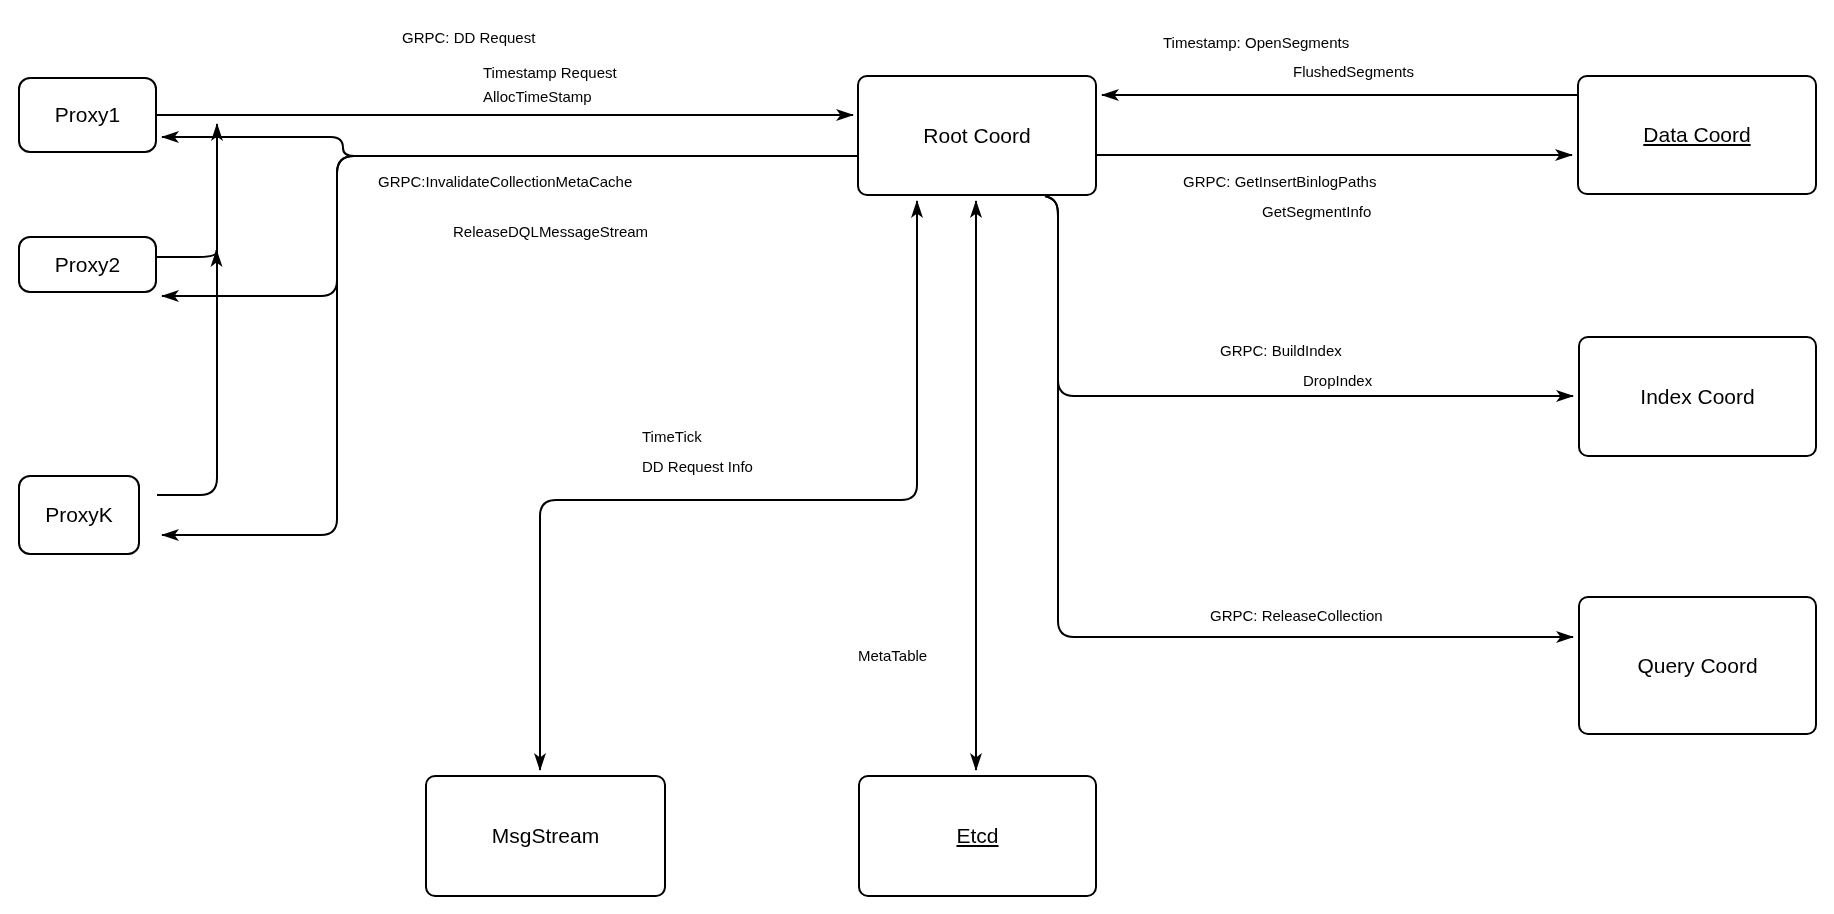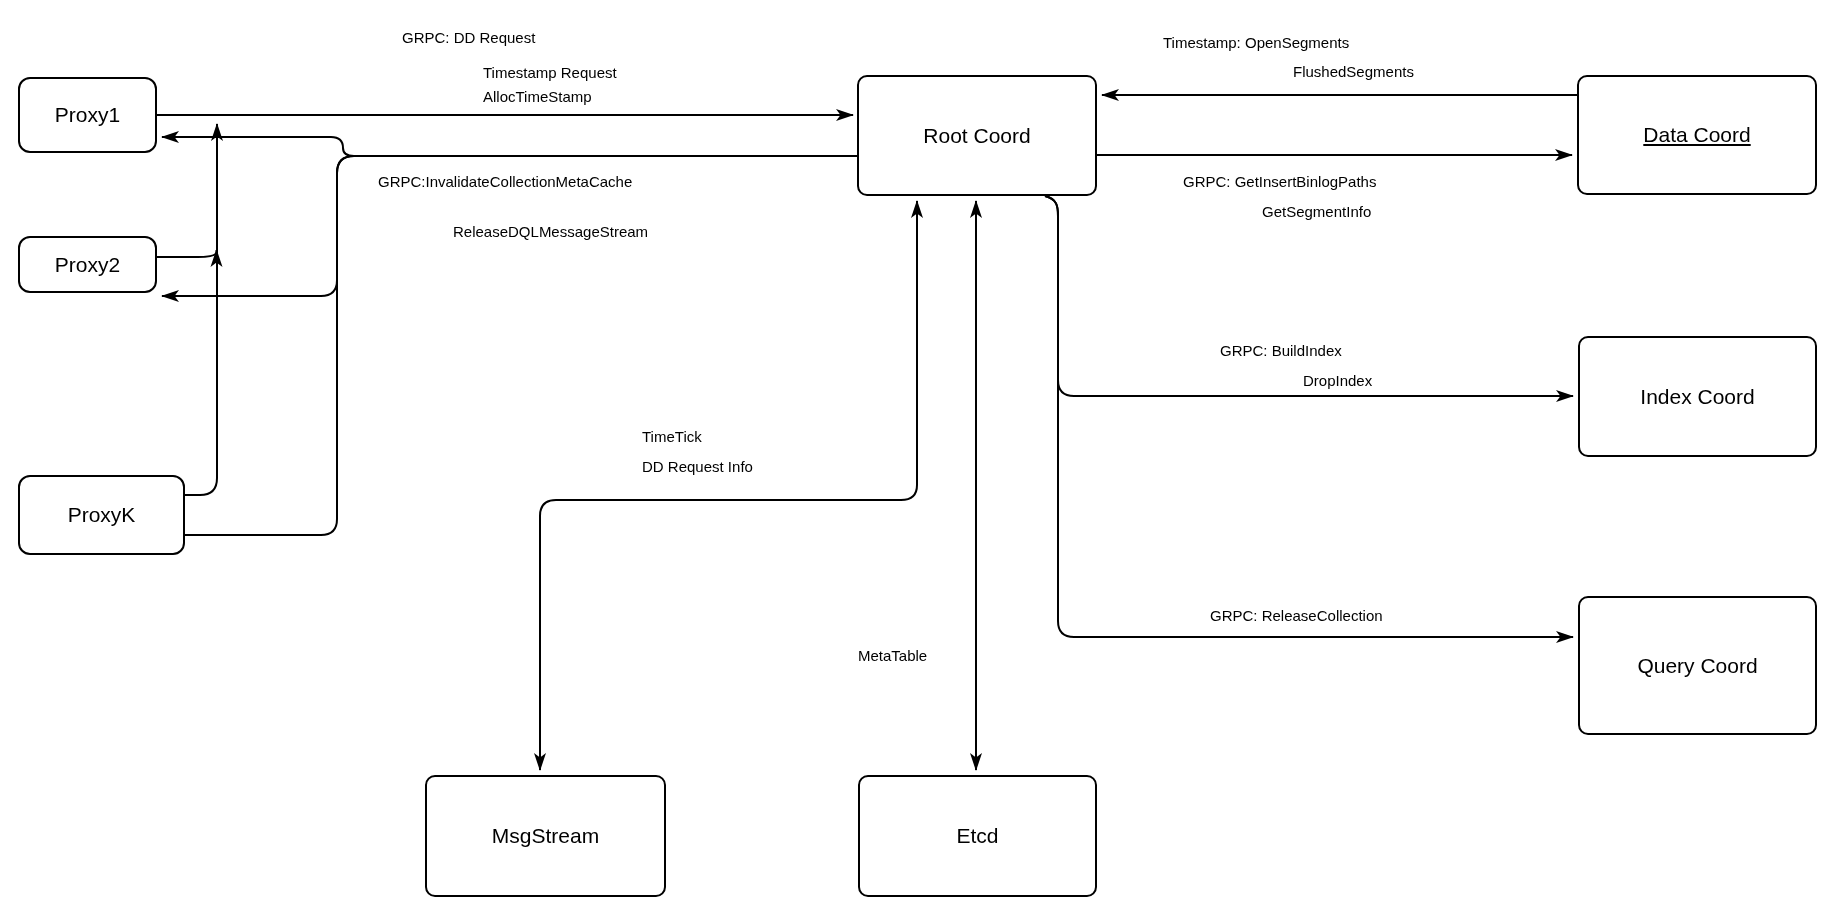--- a/index.html
+++ b/index.html
@@ -44,39 +44,39 @@
       <path d="M 976 201 L 976 770" marker-start="url(#arrow)" marker-end="url(#arrow)"></path>
     </g>
   </svg>
 
   <div class="node small" style="left:18px;top:77px;width:139px;height:76px;">
     <span>Proxy1</span>
   </div>
   <div class="node small" style="left:18px;top:236px;width:139px;height:57px;">
     <span>Proxy2</span>
   </div>
-  <div class="node small" style="left:18px;top:475px;width:167px;height:80px;">
+  <div class="node small" style="left:18px;top:475px;width:122px;height:80px;">
     <span>ProxyK</span>
   </div>
   <div class="node" style="left:857px;top:75px;width:240px;height:121px;">
     <span>Root Coord</span>
   </div>
   <div class="node" style="left:1577px;top:75px;width:240px;height:120px;text-decoration:underline;">
     <span>Data Coord</span>
   </div>
   <div class="node" style="left:1578px;top:336px;width:239px;height:121px;">
     <span>Index Coord</span>
   </div>
   <div class="node" style="left:1578px;top:596px;width:239px;height:139px;">
     <span>Query Coord</span>
   </div>
   <div class="node" style="left:417px;top:775px;width:241px;height:122px;margin-left:8px;">
     <span>MsgStream</span>
   </div>
-  <div class="node" style="left:858px;top:775px;width:239px;height:122px;">
+  <div class="node" style="left:858px;top:775px;width:239px;height:122px;text-decoration:underline;">
     <span>Etcd</span>
   </div>
 
   <div class="lbl" style="left:402px;top:26px;">GRPC: DD Request</div>
   <div class="lbl" style="left:483px;top:61px;">Timestamp Request</div>
   <div class="lbl" style="left:483px;top:85px;">AllocTimeStamp</div>
 
   <div class="lbl" style="left:378px;top:170px;">GRPC:InvalidateCollectionMetaCache</div>
   <div class="lbl" style="left:453px;top:188px;margin-top:32px;">ReleaseDQLMessageStream</div>
 

